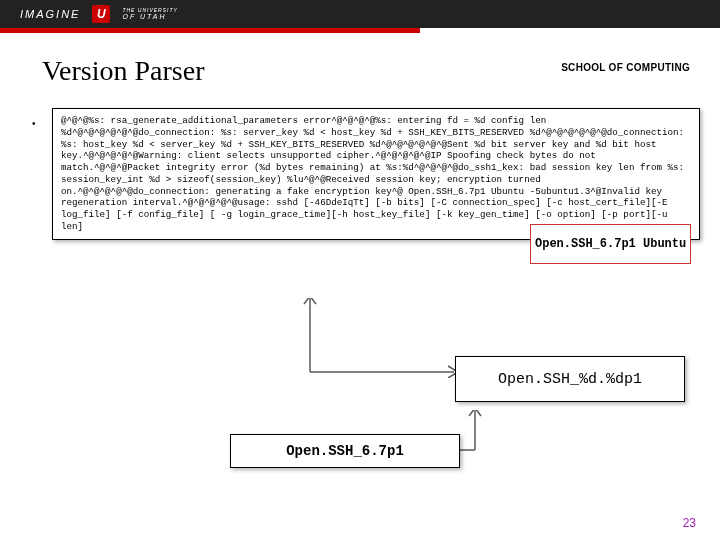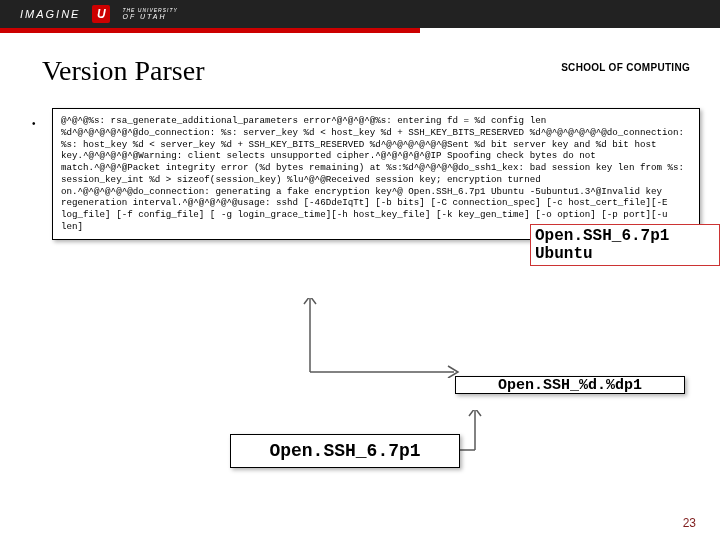--- a/index.html
+++ b/index.html
@@ -9,26 +9,26 @@
   .imagine { color: #fff; font-size: 11px; letter-spacing: 2px; font-weight: 300; }
   .u-logo { width: 18px; height: 18px; background: #cc0000; color: #fff; display: flex; align-items: center; justify-content: center; font-weight: bold; font-size: 12px; border-radius: 2px; }
   .uni { color: #fff; display: flex; flex-direction: column; justify-content: center; line-height: 1; }
   .uni .top { font-size: 5px; letter-spacing: 1px; }
   .uni .bot { font-size: 7px; letter-spacing: 2px; }
   .redbar { position: absolute; top: 28px; left: 0; height: 5px; width: 420px; background: #cc0000; }
   .school { position: absolute; top: 62px; right: 30px; font-size: 10px; font-weight: bold; letter-spacing: 0.3px; margin-left: 22px; }
   .title { position: absolute; top: 55px; left: 42px; font-family: 'Times New Roman', serif; font-size: 28px; font-weight: 400; }
   .bullet { position: absolute; top: 118px; left: 32px; font-size: 10px; }
   .codebox { position: absolute; top: 108px; left: 52px; right: 20px; border: 1px solid #000; box-shadow: 2px 2px 4px rgba(0,0,0,0.3); padding: 6px 8px; font-family: 'Courier New', monospace; font-size: 9.2px; line-height: 1.28; background: #fff; word-break: break-word; }
-  .inline-chip { position: absolute; top: 224px; left: 530px; border: 1.5px solid #cc3333; background: #fff; font-family: 'Courier New', monospace; font-size: 16px; padding: 2px 4px; font-weight: bold; }
-  .fmtbox { position: absolute; top: 376px; left: 455px; width: 230px; height: 18px; border: 1px solid #000; box-shadow: 2px 2px 4px rgba(0,0,0,0.3); font-family: 'Courier New', monospace; font-size: 15px; font-weight: bold; display: flex; align-items: center; justify-content: center; background: #fff; }
-  .resbox { position: absolute; top: 434px; left: 230px; width: 230px; height: 34px; border: 1px solid #000; box-shadow: 2px 2px 4px rgba(0,0,0,0.3); font-family: 'Courier New', monospace; font-size: 18px; font-weight: bold; display: flex; align-items: center; justify-content: center; background: #fff; }
+  .inline-chip { position: absolute; top: 224px; left: 530px; border: 1.5px solid #cc3333; background: #fff; font-family: 'Courier New', monospace; font-size: 12px; padding: 12px 4px; font-weight: bold; }
+  .fmtbox { position: absolute; top: 356px; left: 455px; width: 230px; height: 46px; border: 1px solid #000; box-shadow: 2px 2px 4px rgba(0,0,0,0.3); font-family: 'Courier New', monospace; font-size: 15px; font-weight: normal; display: flex; align-items: center; justify-content: center; background: #fff; }
+  .resbox { position: absolute; top: 434px; left: 230px; width: 230px; height: 34px; border: 1px solid #000; box-shadow: 2px 2px 4px rgba(0,0,0,0.3); font-family: 'Courier New', monospace; font-size: 14px; font-weight: bold; display: flex; align-items: center; justify-content: center; background: #fff; }
   .arrow1 { position: absolute; top: 298px; left: 300px; }
   .arrow2 { position: absolute; top: 410px; left: 285px; }
-  .pagenum { position: absolute; bottom: 10px; right: 24px; font-size: 12px; color: #7f1d1d; }
+  .pagenum { position: absolute; bottom: 10px; right: 24px; font-size: 12px; color: #a21caf; }
   svg line, svg path { stroke: #595959; }
 </style>
 </head>
 <body>
 
 <div class="topbar">
   <div class="topbar-inner">
     <span class="imagine">IMAGINE</span>
     <span class="u-logo">U</span>
     <span class="uni">

